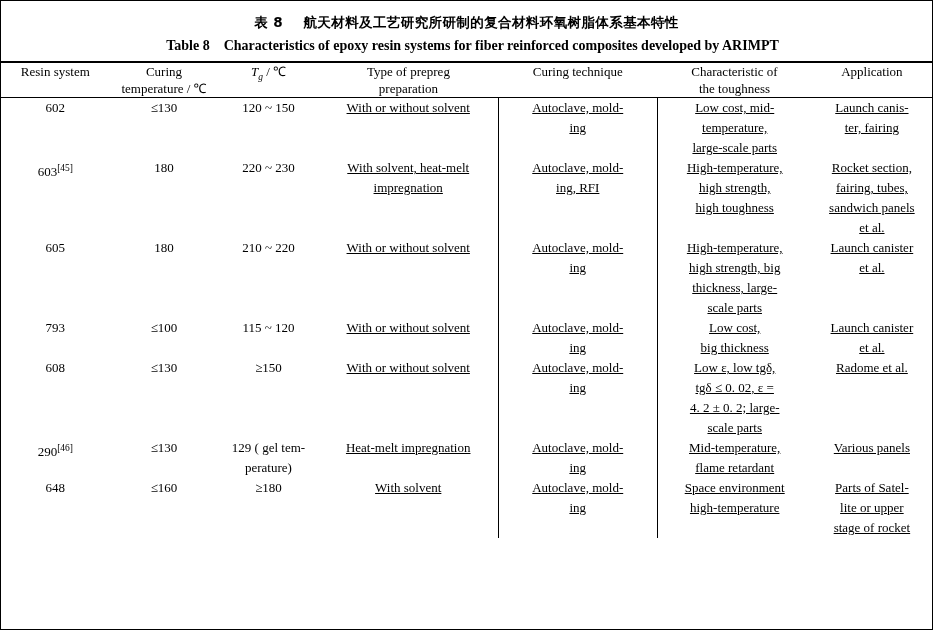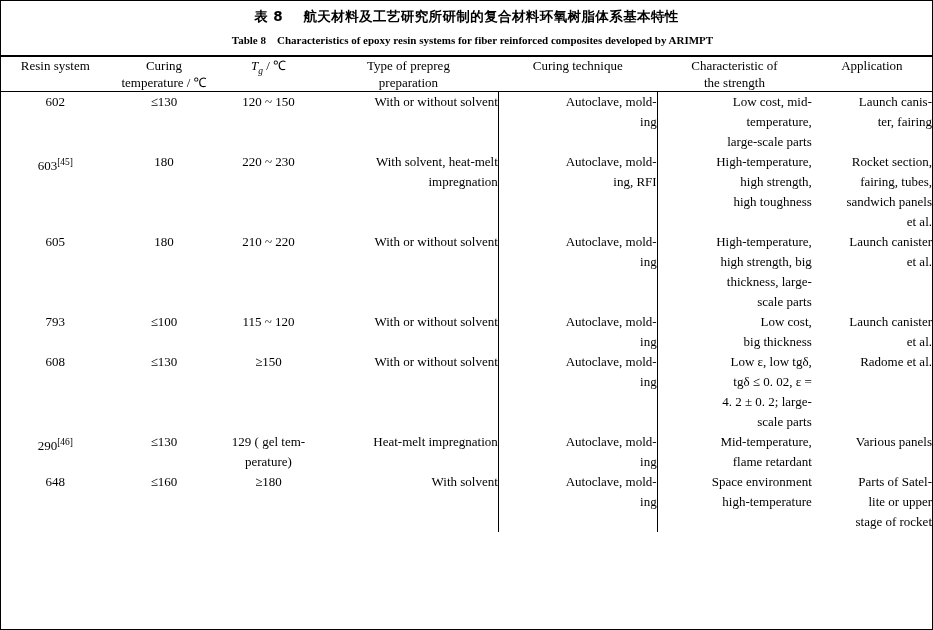--- a/index.html
+++ b/index.html
@@ -18,32 +18,33 @@
     position: relative;
     width: 933px;
     height: 630px;
     box-sizing: border-box;
     border: 1px solid #000000;
     background: #ffffff;
   }
   .caption-block {
     padding: 5px 0 4px 0;
     text-align: center;
+    margin-top: 6px;
   }
   .caption-cn {
     font-family: "DejaVu Sans", sans-serif;
     font-size: 13.5px;
     font-weight: bold;
     letter-spacing: 0.4px;
     line-height: 20px;
     white-space: pre;
   }
   .caption-en {
     font-family: "Liberation Serif", serif;
-    font-size: 11px;
+    font-size: 14px;
     font-weight: bold;
     line-height: 22px;
     margin-top: 3px;
     white-space: pre;
     padding-left: 12px;
   }
   .rule-thick {
     height: 0;
     border-top: 2px solid #000000;
     margin: 0;
@@ -68,21 +69,21 @@
   }
   .hdr-row th {
     border-bottom: 1px solid #000000;
   }
   tbody td {
     font-size: 13px;
     line-height: 20px;
     padding: 8px 6px 10px 6px;
   }
   .c-center { text-align: center; }
-  .c-left { text-align: right; }
+  .c-left { text-align: center; text-decoration: underline; }
   .sub { font-size: 9.5px; vertical-align: sub; }
   .sup { font-size: 9.5px; vertical-align: super; text-align: right; }
   .ital { font-style: italic; }
   .first-pad td { padding-top: 14px; margin-top: 32px; }
   .colw1 { width: 104px; }
   .colw2 { width: 104px; }
   .colw3 { width: 96px; }
   .colw4 { width: 172px; }
   .colw5 { width: 152px; }
   .colw6 { width: 148px; }
@@ -126,21 +127,21 @@
         </th>
         <th>
           <span class="cell-multi">Type of prepreg
 preparation</span>
         </th>
         <th>
           <span class="cell-multi">Curing technique</span>
         </th>
         <th>
           <span class="cell-multi">Characteristic of
-the strength</span>
+the toughness</span>
         </th>
         <th>
           <span class="cell-multi">Application</span>
         </th>
       </tr>
     </thead>
     <tbody>
 
       <tr class="first-pad">
         <td class="c-center">

